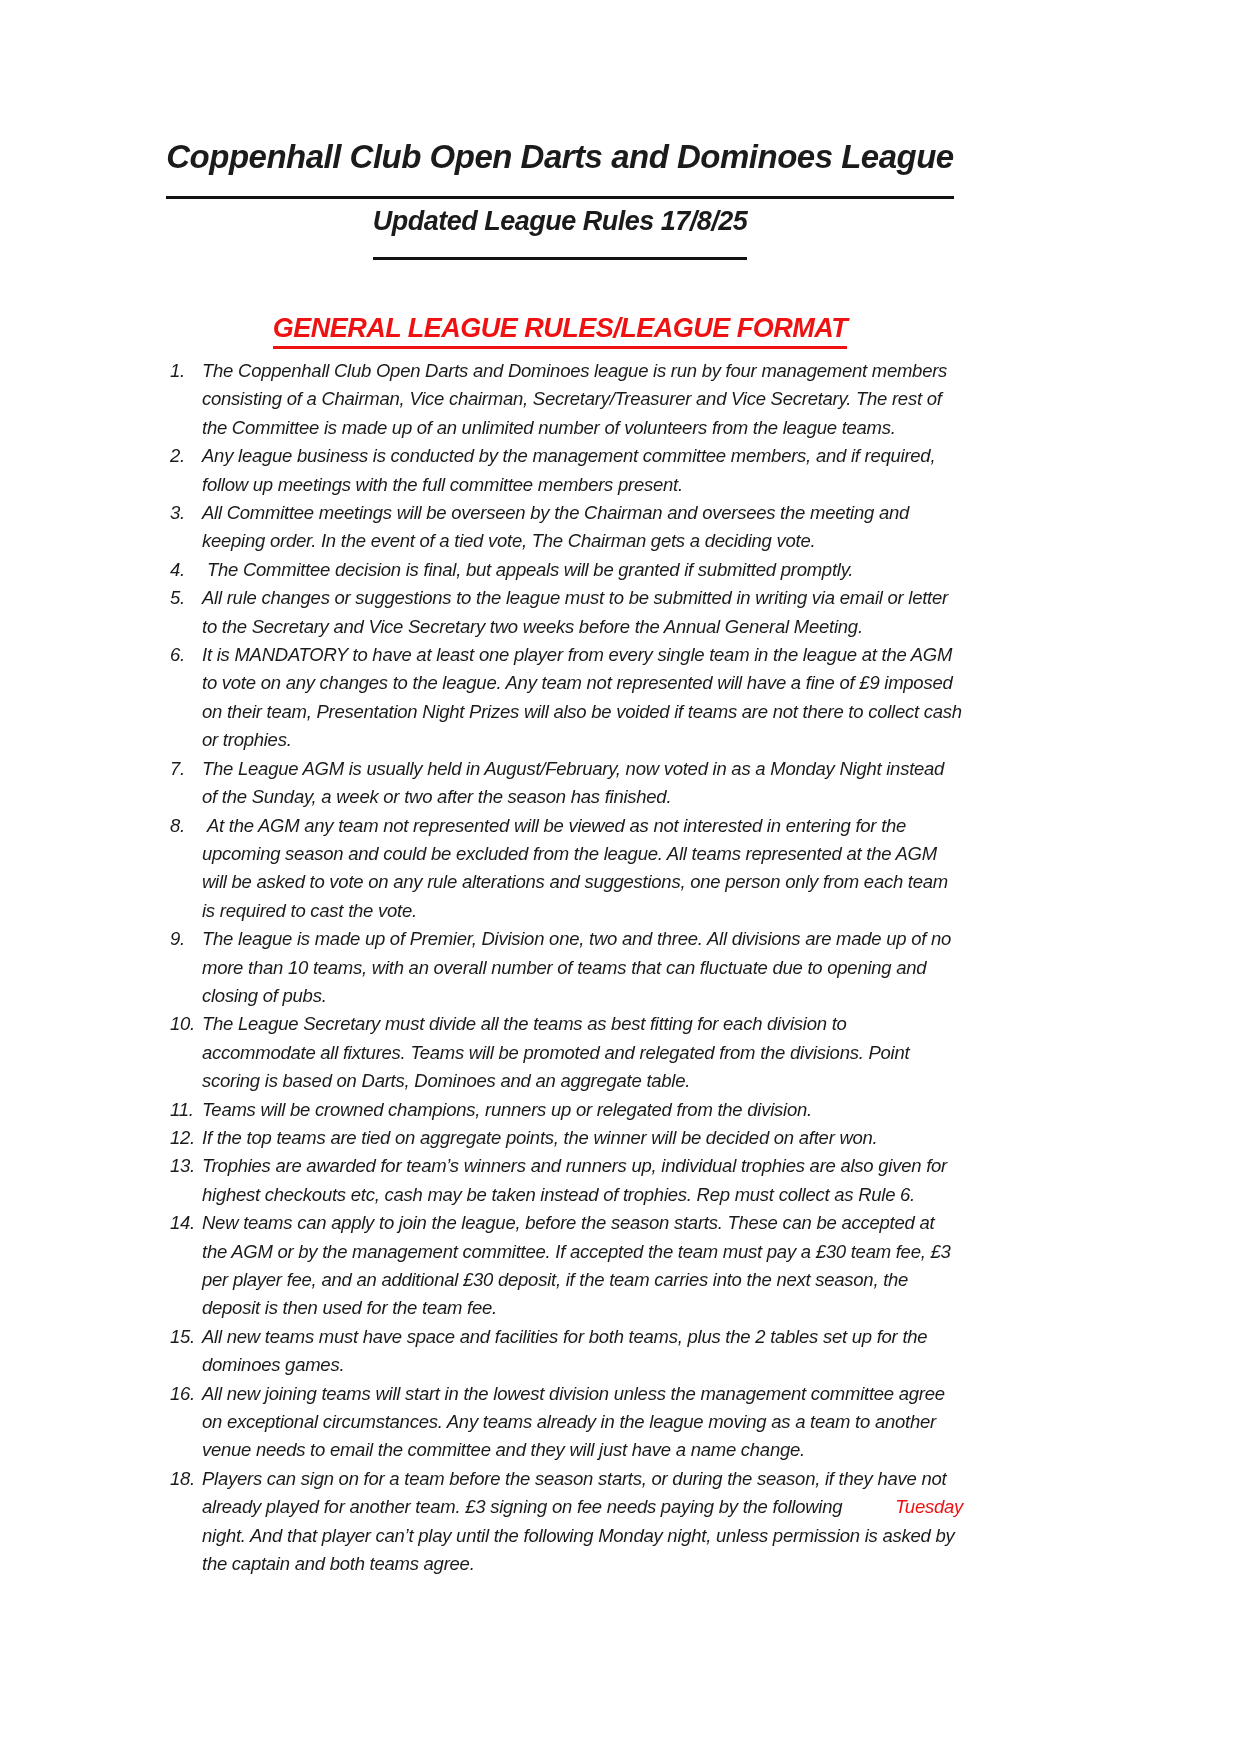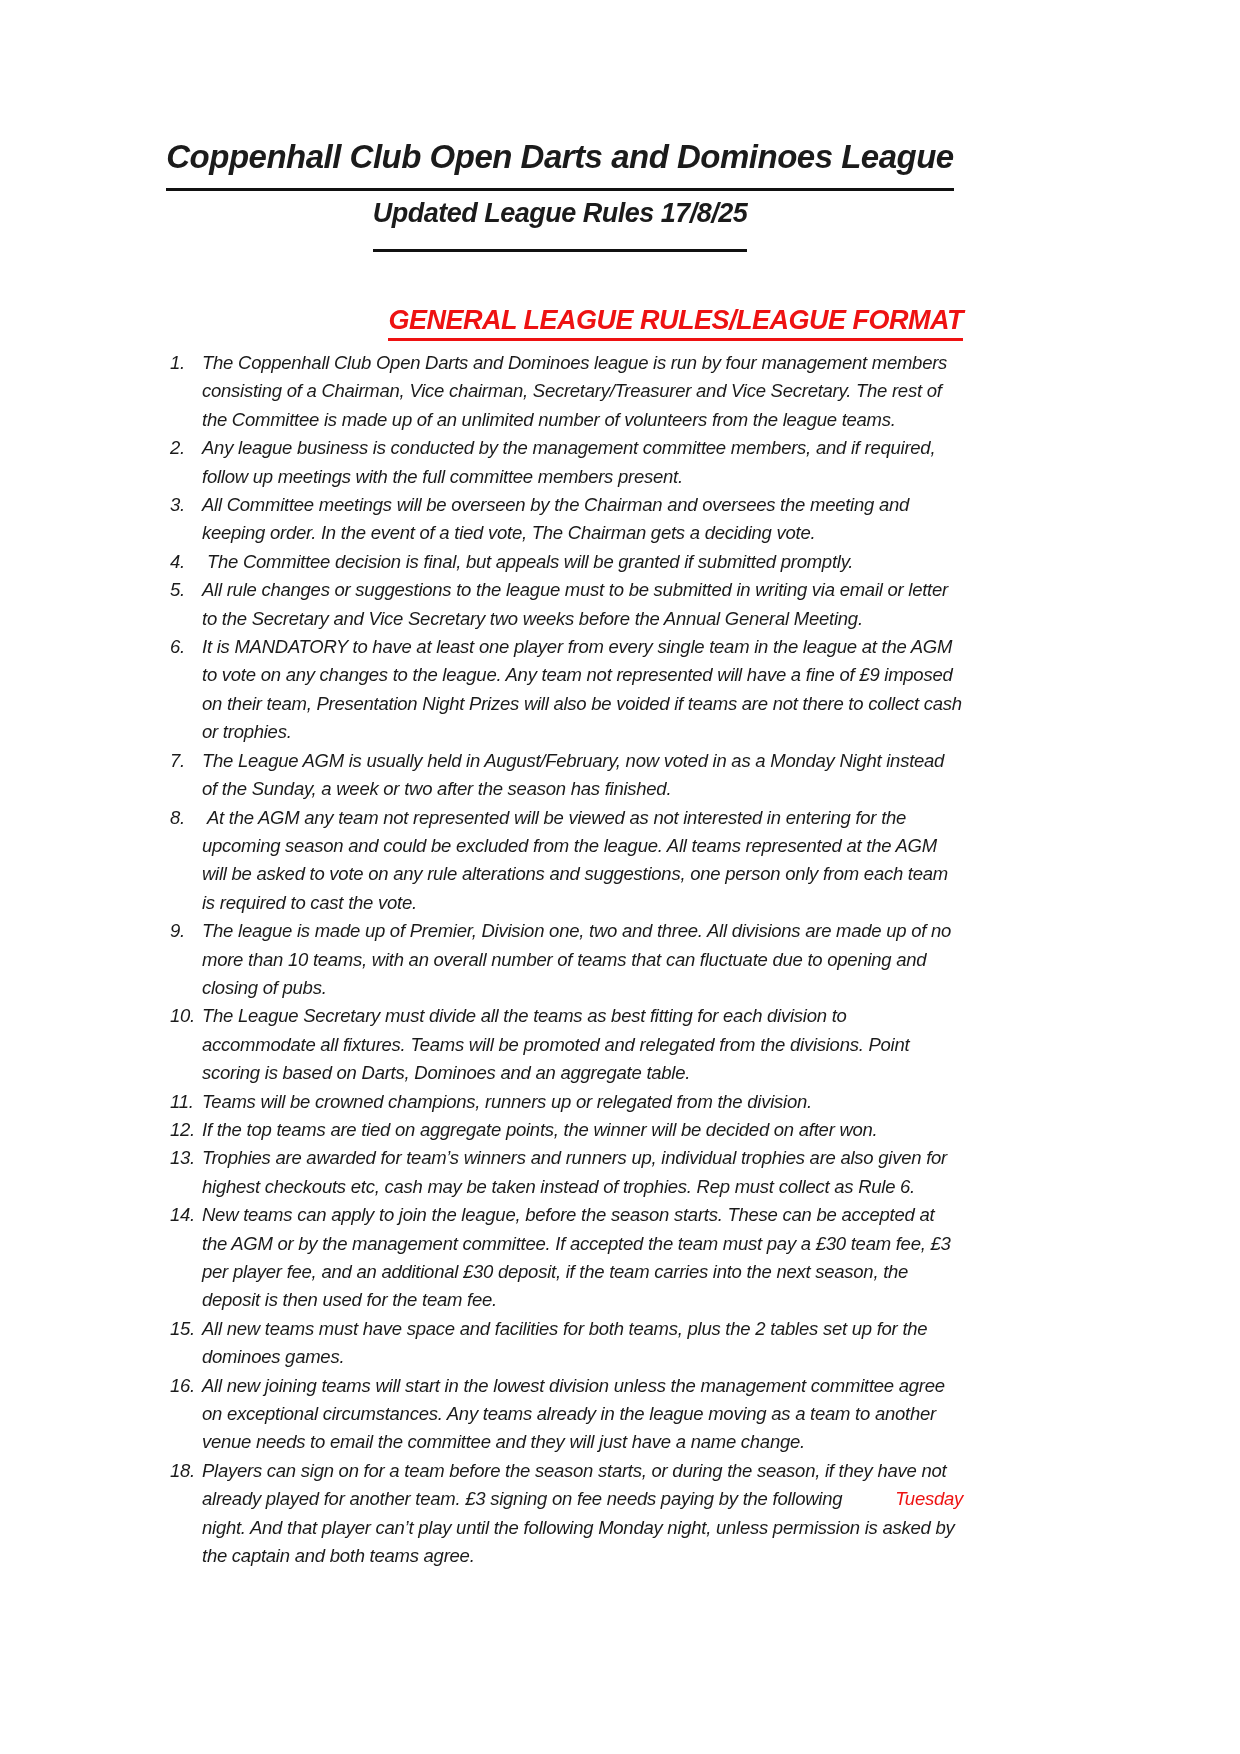--- a/index.html
+++ b/index.html
@@ -24,37 +24,37 @@
     text-align: center;
     font-size: 33px;
     font-weight: bold;
     font-style: italic;
     letter-spacing: -0.5px;
     margin: 0;
   }
   .doc-title .u {
     display: inline-block;
     border-bottom: 3px solid #111;
-    padding-bottom: 12px;
+    padding-bottom: 20px;
   }
   .doc-subtitle {
     text-align: center;
     font-size: 27px;
     font-weight: bold;
     font-style: italic;
     letter-spacing: -0.5px;
     margin: 7px 0 0 0;
   }
   .doc-subtitle .u {
     display: inline-block;
     border-bottom: 3px solid #111;
     padding-bottom: 20px;
   }
   .section-heading {
-    text-align: right;
+    text-align: center;
     font-size: 27px;
     font-weight: bold;
     font-style: italic;
     letter-spacing: -0.5px;
     color: var(--red, #ee1212);
     margin: 53px 0 8px 0;
   }
   .section-heading .u {
     display: inline-block;
     border-bottom: 3px solid var(--red, #ee1212);

